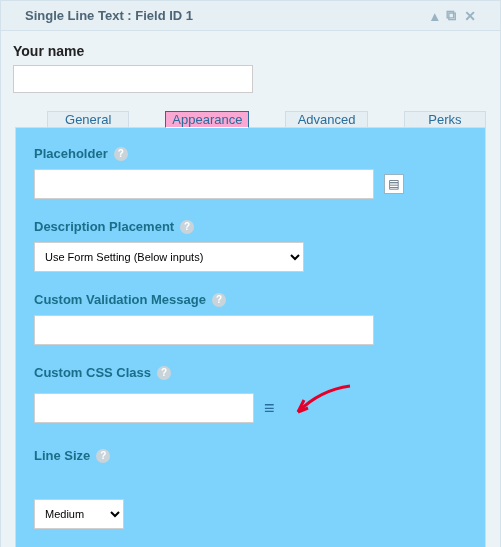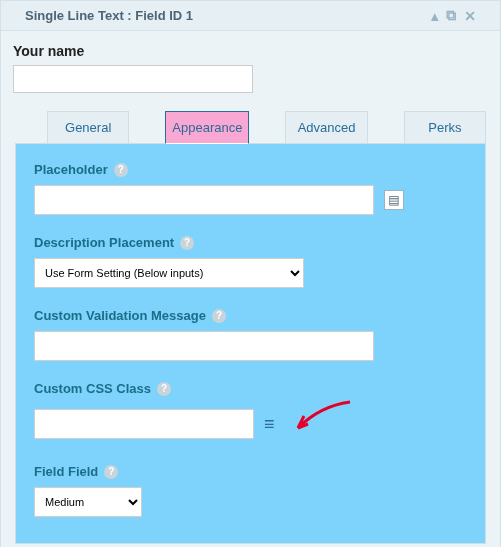--- a/index.html
+++ b/index.html
@@ -57,21 +57,21 @@
   .tabs {
     display: flex;
     gap: 4px;
     margin-bottom: -1px;
     position: relative;
     z-index: 2;
   }
   .tab {
     flex: 1;
     text-align: center;
-    padding: 8px 6px;
+    padding: 0 6px;
     font-size: 13px;
     color: #2a6d9a;
     background: #e4eef3;
     border: 1px solid #d0dde4;
     cursor: pointer;
     margin-left: 32px;
   }
   .tab.active {
     background: #f9a8d4;
     border: 1px solid #2a6d9a;
@@ -109,21 +109,21 @@
   .text-input {
     height: 30px;
     border: 1px solid #cfcfcf;
     padding: 4px 6px;
     font-size: 11px;
     background: #fff;
   }
   .w-wide { width: 340px; }
   .w-med { width: 220px; }
   select.text-input { width: 270px; }
-  select.size-sel { width: 108px; }
+  select.size-sel { width: 90px; margin-top: 28px; }
   .merge-btn {
     width: 20px; height: 20px;
     border: 1px solid #9ab3c2;
     background: #fff;
     cursor: pointer;
     display: flex; align-items: center; justify-content: center;
   }
   .merge-btn span { font-size: 12px; color: #4e6576; }
   .css-icon {
     color: #2a6d9a;
@@ -208,21 +208,21 @@
             <svg width="70" height="50" viewBox="0 0 70 50">
               <path d="M60 8 Q 30 12 8 34" stroke="#e4002b" stroke-width="3" fill="none"></path>
               <path d="M8 34 L18 30 M8 34 L14 22" stroke="#e4002b" stroke-width="3" fill="none"></path>
             </svg>
           </div>
         </div>
       </div>
 
       <div class="field-block" style="margin-bottom:4px">
         <div class="field-label">
-          <span>Field Field</span>
+          <span>Line Size</span>
           <span class="help">?</span>
         </div>
         <select class="text-input size-sel">
           <option>Medium</option>
         </select>
       </div>
 
     </div>
   </div>
 </div>

